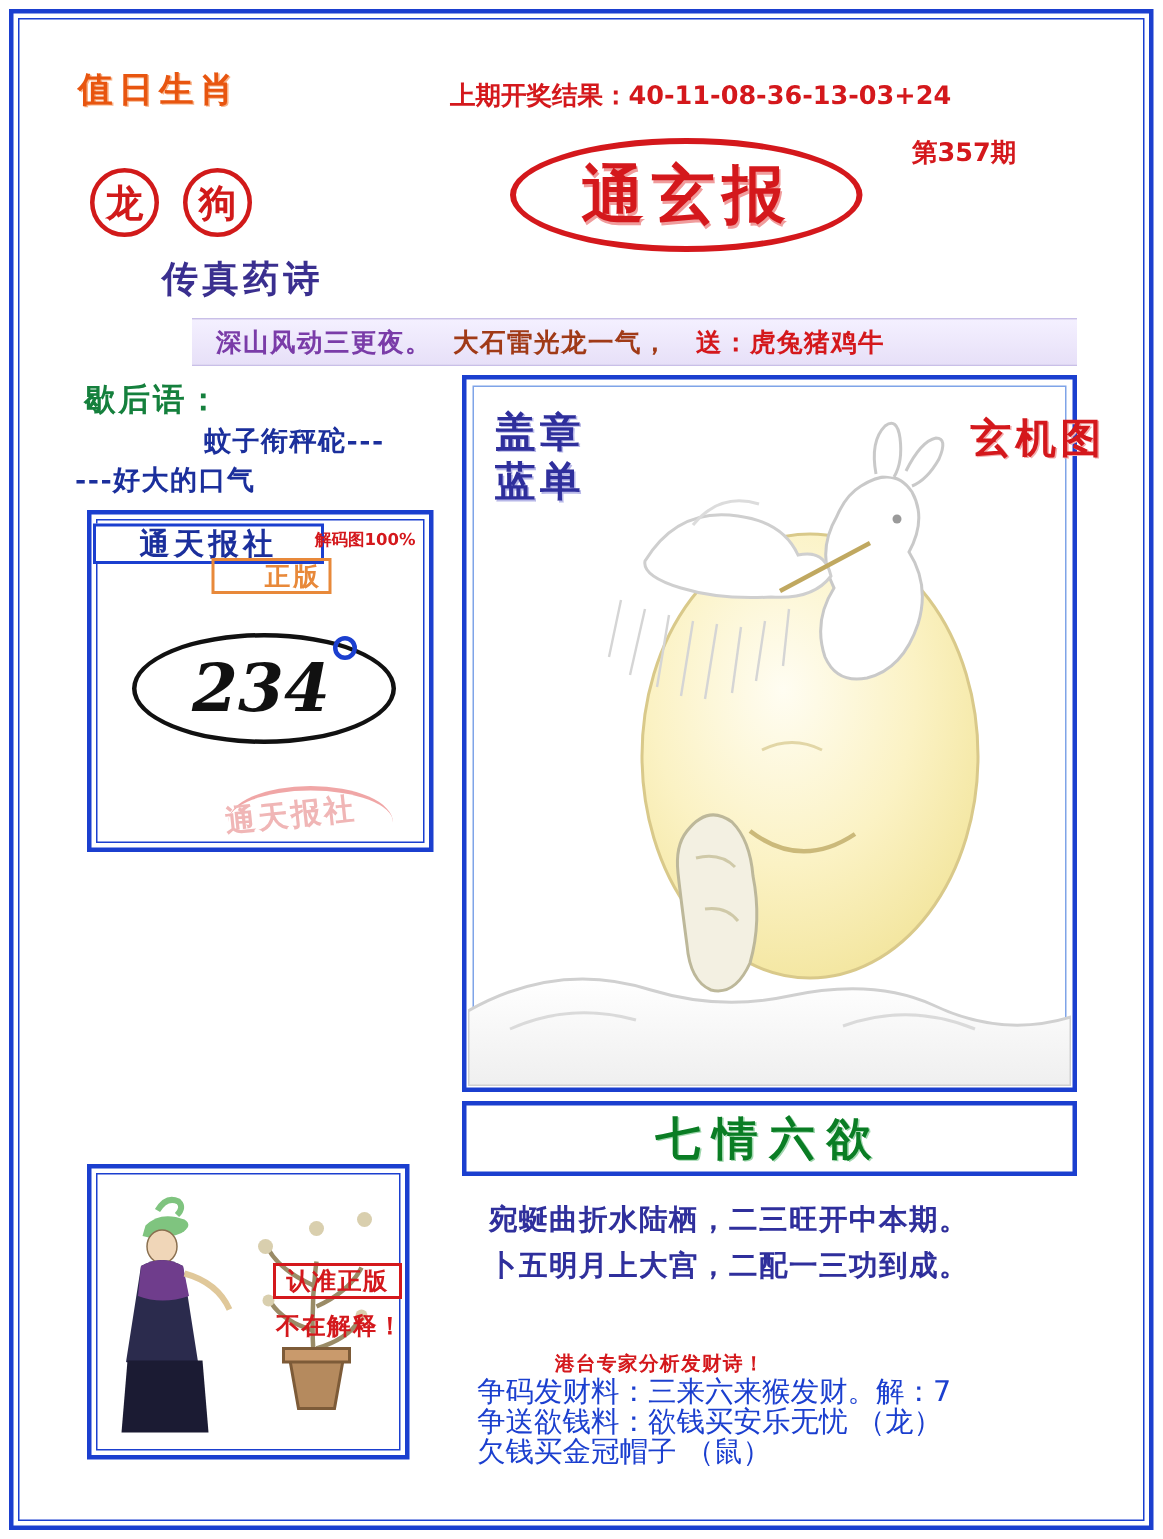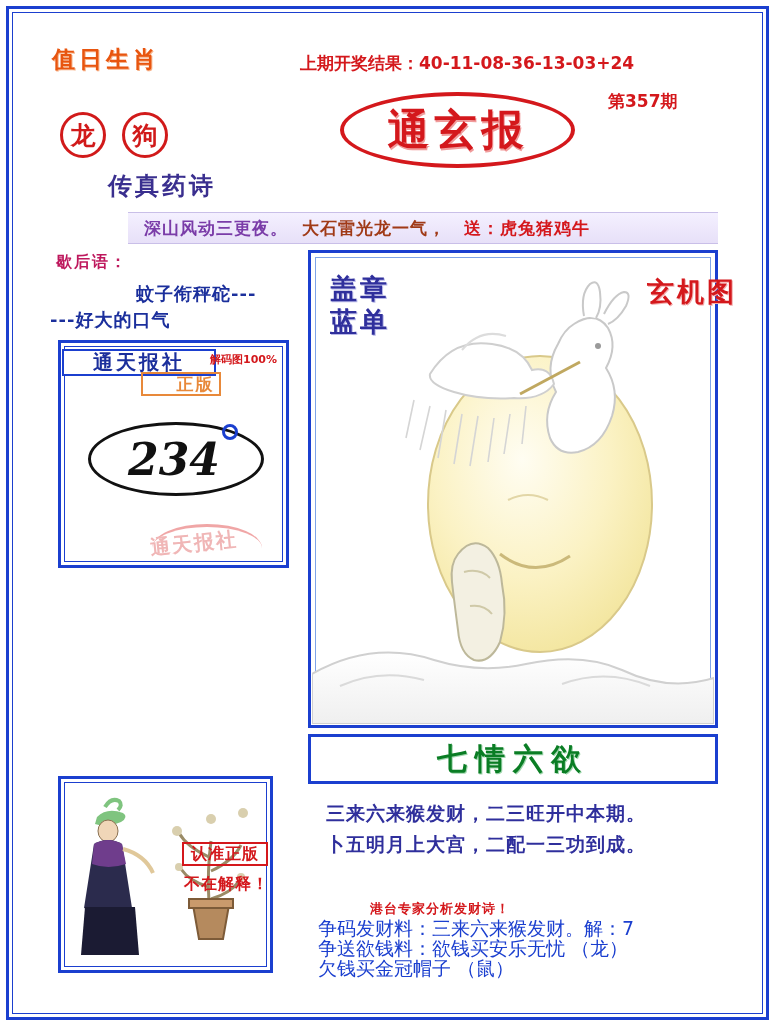--- a/index.html
+++ b/index.html
@@ -139,23 +139,23 @@
   }
   .poem-a { color: #a03a17; margin-left: 14px; letter-spacing: 1px; }
   .poem-b { color: #7a3ca8; margin-left: 16px; letter-spacing: 1px; }
   .poem-c { color: #d4181c; margin-left: 18px; letter-spacing: 1px; }
 
   
   .xiehouyu-label {
     position: absolute;
     left: 56px; top: 252px;
     font-family: "DejaVu Serif", "Liberation Serif", serif;
-    font-size: 16px;
-    font-weight: bold;
-    color: #be185d;
+    font-size: 21px;
+    font-weight: bold;
+    color: #15803d;
     letter-spacing: 2px;
   }
   .xiehouyu-line1 {
     position: absolute;
     left: 136px; top: 282px;
     font-family: "DejaVu Serif", "Liberation Serif", serif;
     font-size: 18px;
     font-weight: bold;
     color: #1b2f9c;
     letter-spacing: 1px;
@@ -536,21 +536,21 @@
     <div>盖章</div>
     <div>蓝单</div>
   </div>
   <div class="xuanji-title">玄机图</div>
 
   <div class="qiqing-box">
     <div class="qiqing-text">七情六欲</div>
   </div>
 
   <div class="verse">
-    <div>三来六来猴发财，二三旺开中本期。</div>
+    <div>宛蜒曲折水陆栖，二三旺开中本期。</div>
     <div>卜五明月上大宫，二配一三功到成。</div>
   </div>
 
   <div class="gangtai-title">港台专家分析发财诗！</div>
   <div class="gangtai-lines">
     <div>争码发财料：三来六来猴发财。解：7</div>
     <div>争送欲钱料：欲钱买安乐无忧 （龙）</div>
     <div>欠钱买金冠帽子 （鼠）</div>
   </div>
 

